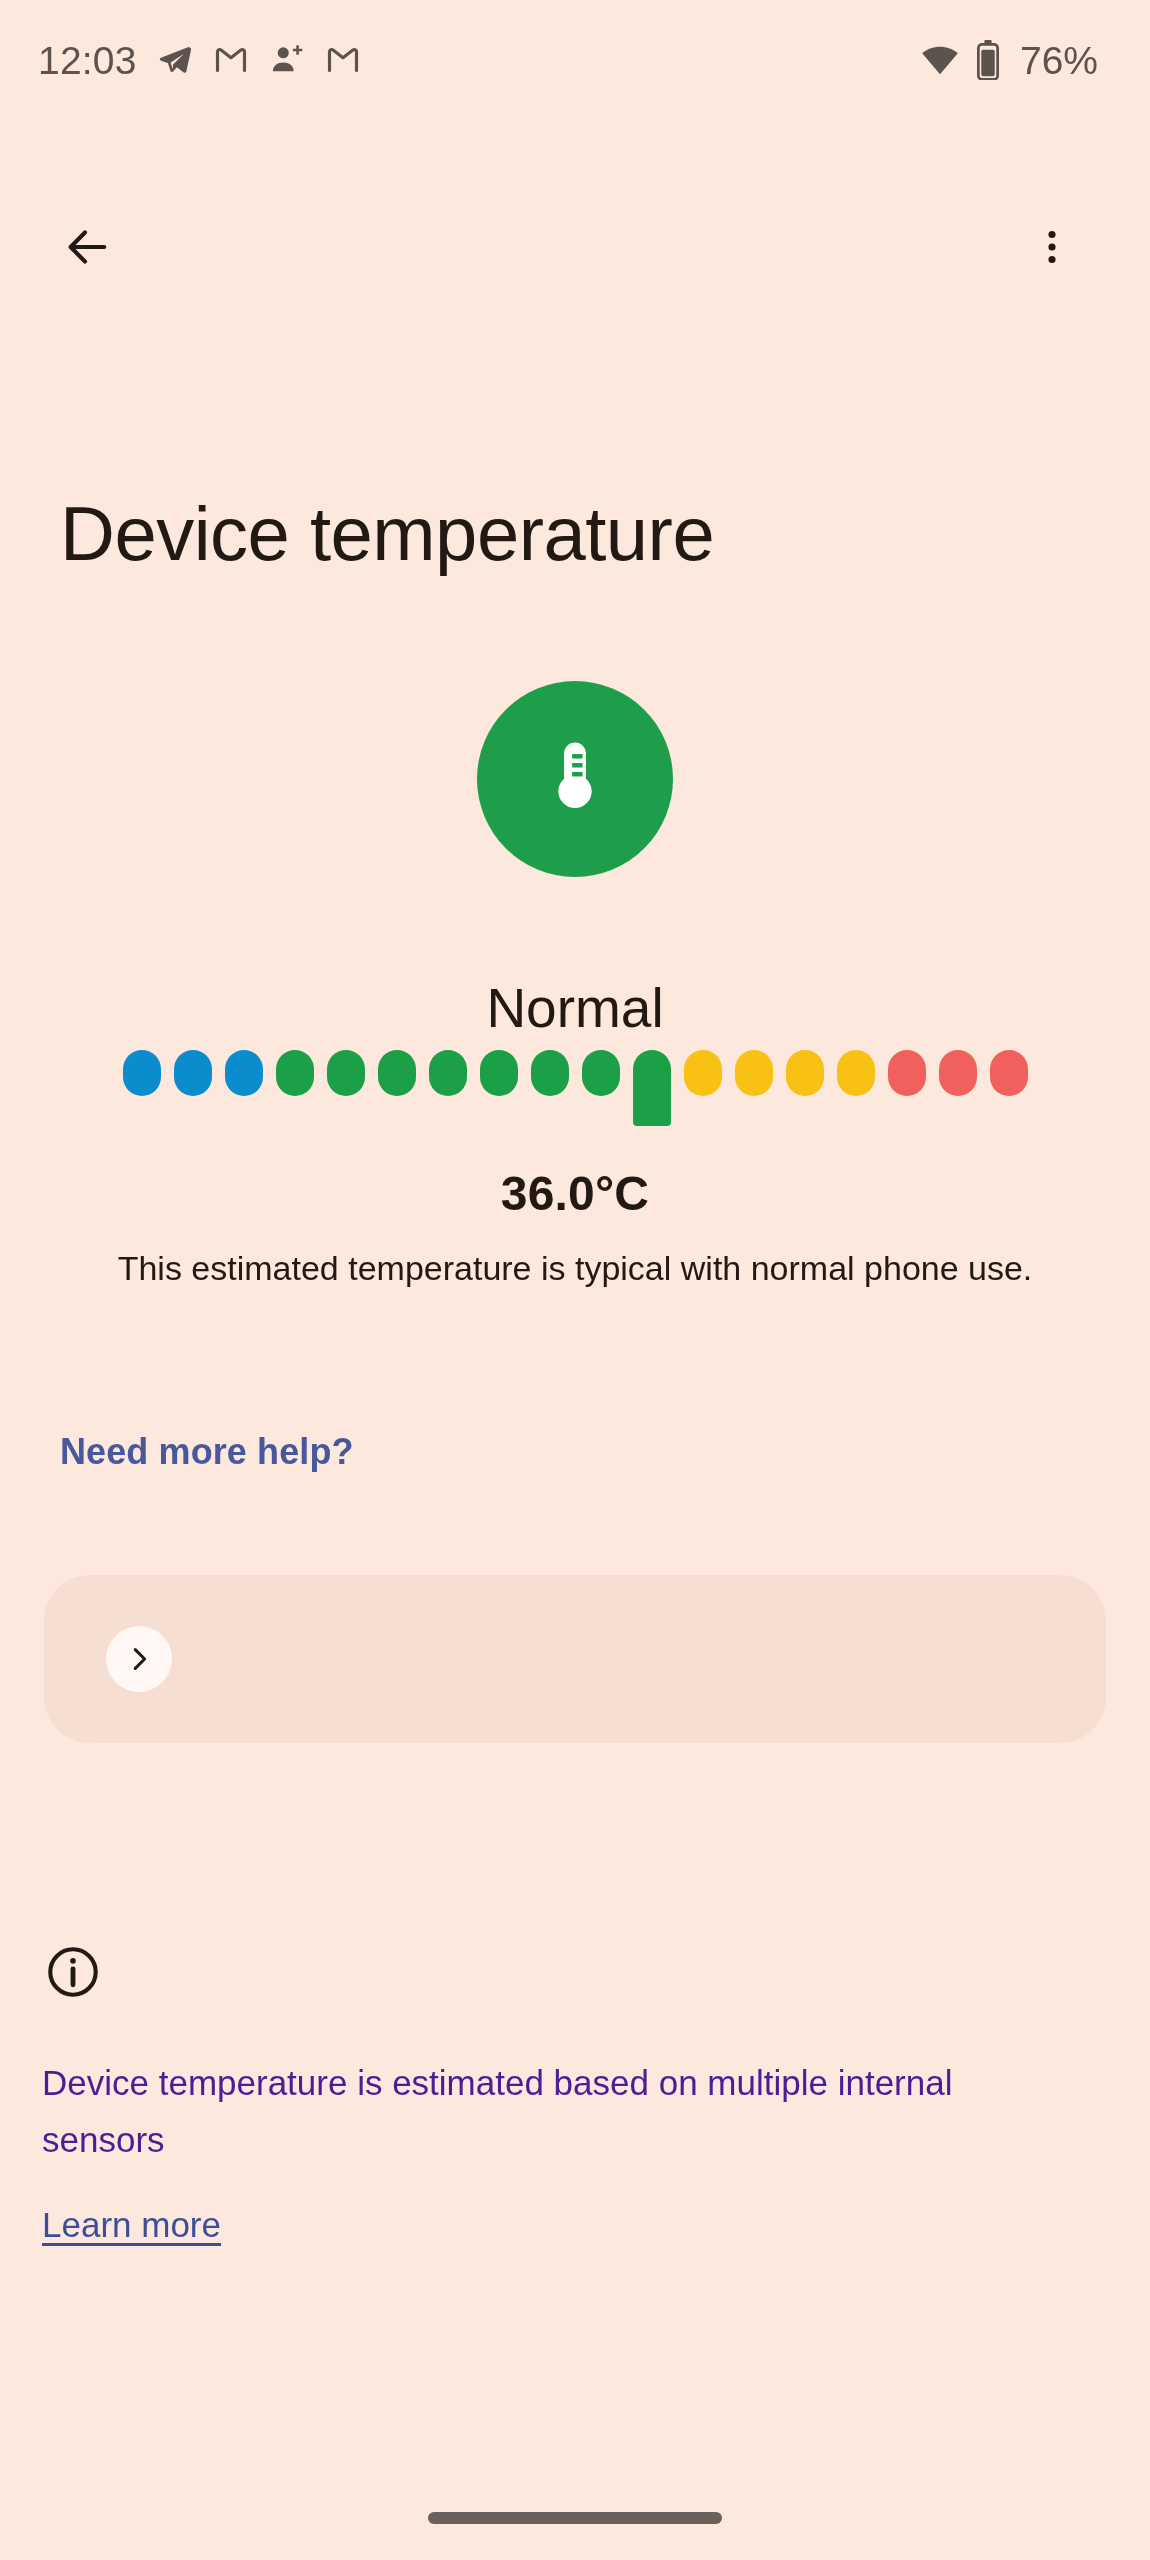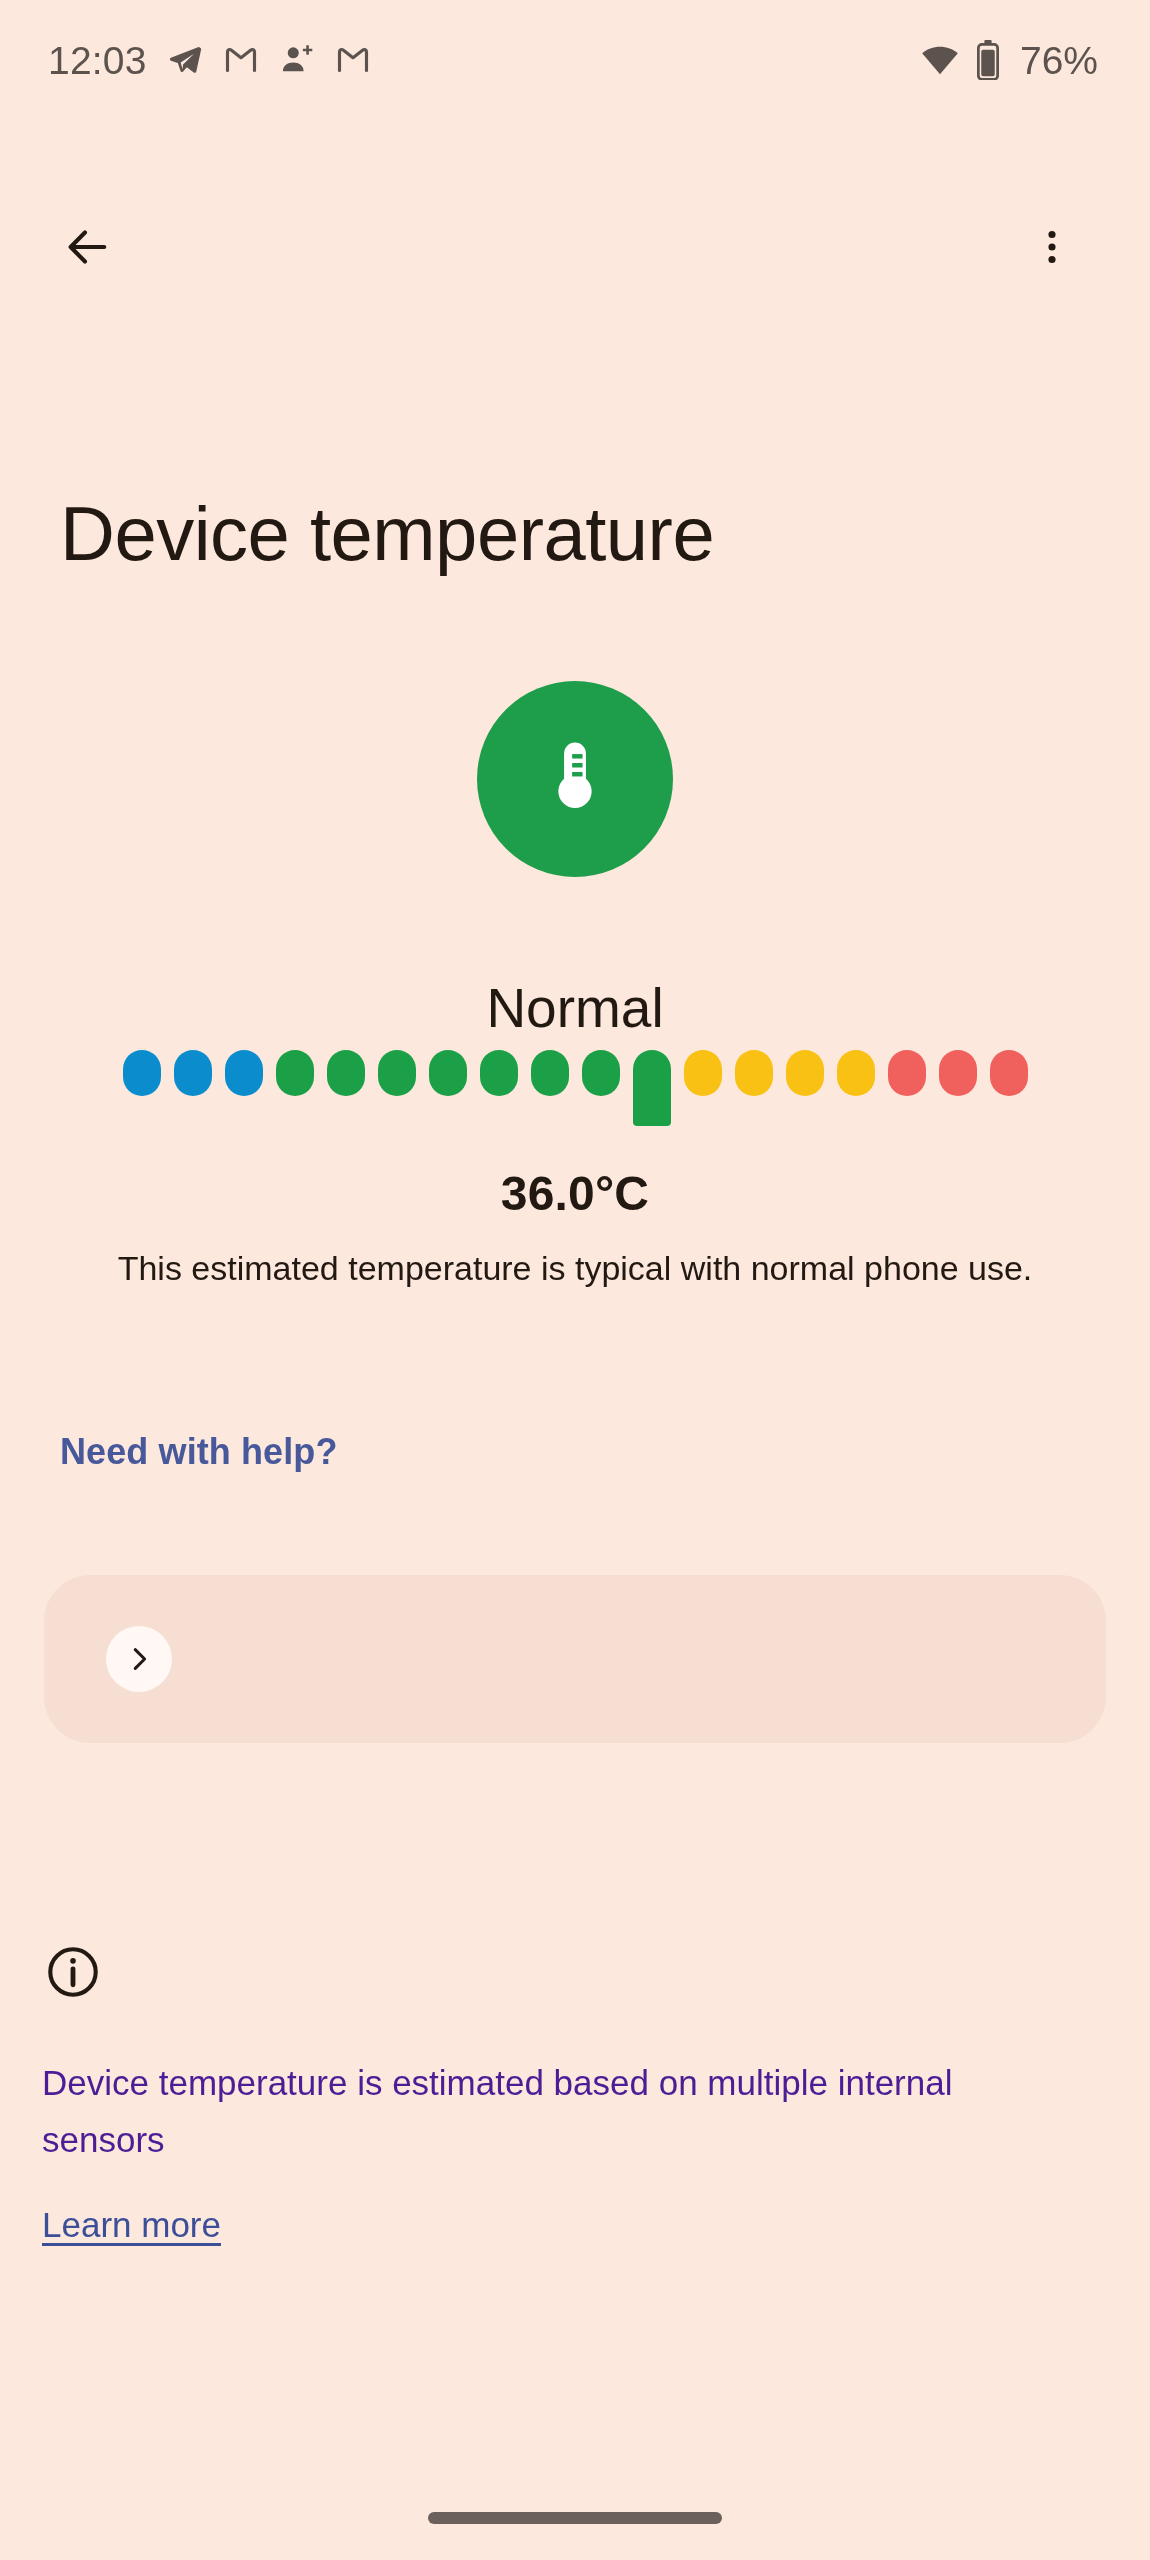--- a/index.html
+++ b/index.html
@@ -18,21 +18,21 @@
   }
 
   
   .status-bar {
     position: absolute;
     top: 0; left: 0; right: 0;
     height: 120px;
     display: flex;
     align-items: center;
     justify-content: space-between;
-    padding: 0 52px 0 48px;
+    padding: 0 52px 0 38px;
     box-sizing: border-box;
   }
   .status-left {
     display: flex;
     align-items: center;
     gap: 20px;
   }
   .status-clock {
     font-size: 39px;
     font-weight: 500;
@@ -352,21 +352,21 @@
     <div class="pill" style="background: rgb(249, 193, 20);"></div>
     <div class="pill" style="background: rgb(249, 193, 20);"></div>
     <div class="pill" style="background: rgb(240, 97, 94);"></div>
     <div class="pill" style="background: rgb(240, 97, 94);"></div>
     <div class="pill" style="background: rgb(240, 97, 94);"></div>
   </div>
 
 <div class="temp-value">36.0°C</div>
 <div class="temp-desc">This estimated temperature is typical with normal phone use.</div>
 
-<div class="help-heading">Need with help?</div>
+<div class="help-heading">Need more help?</div>
 
 <div class="support-card">
   <span class="chevron-circle">
     <svg width="30" height="30" viewBox="0 0 24 24" fill="none" stroke="#231913" stroke-width="2.4" stroke-linecap="round" stroke-linejoin="round">
       <path d="M9 4.5 16.5 12 9 19.5"></path>
     </svg>
   </span>
 </div>
 
 <div class="info-icon-wrap">

